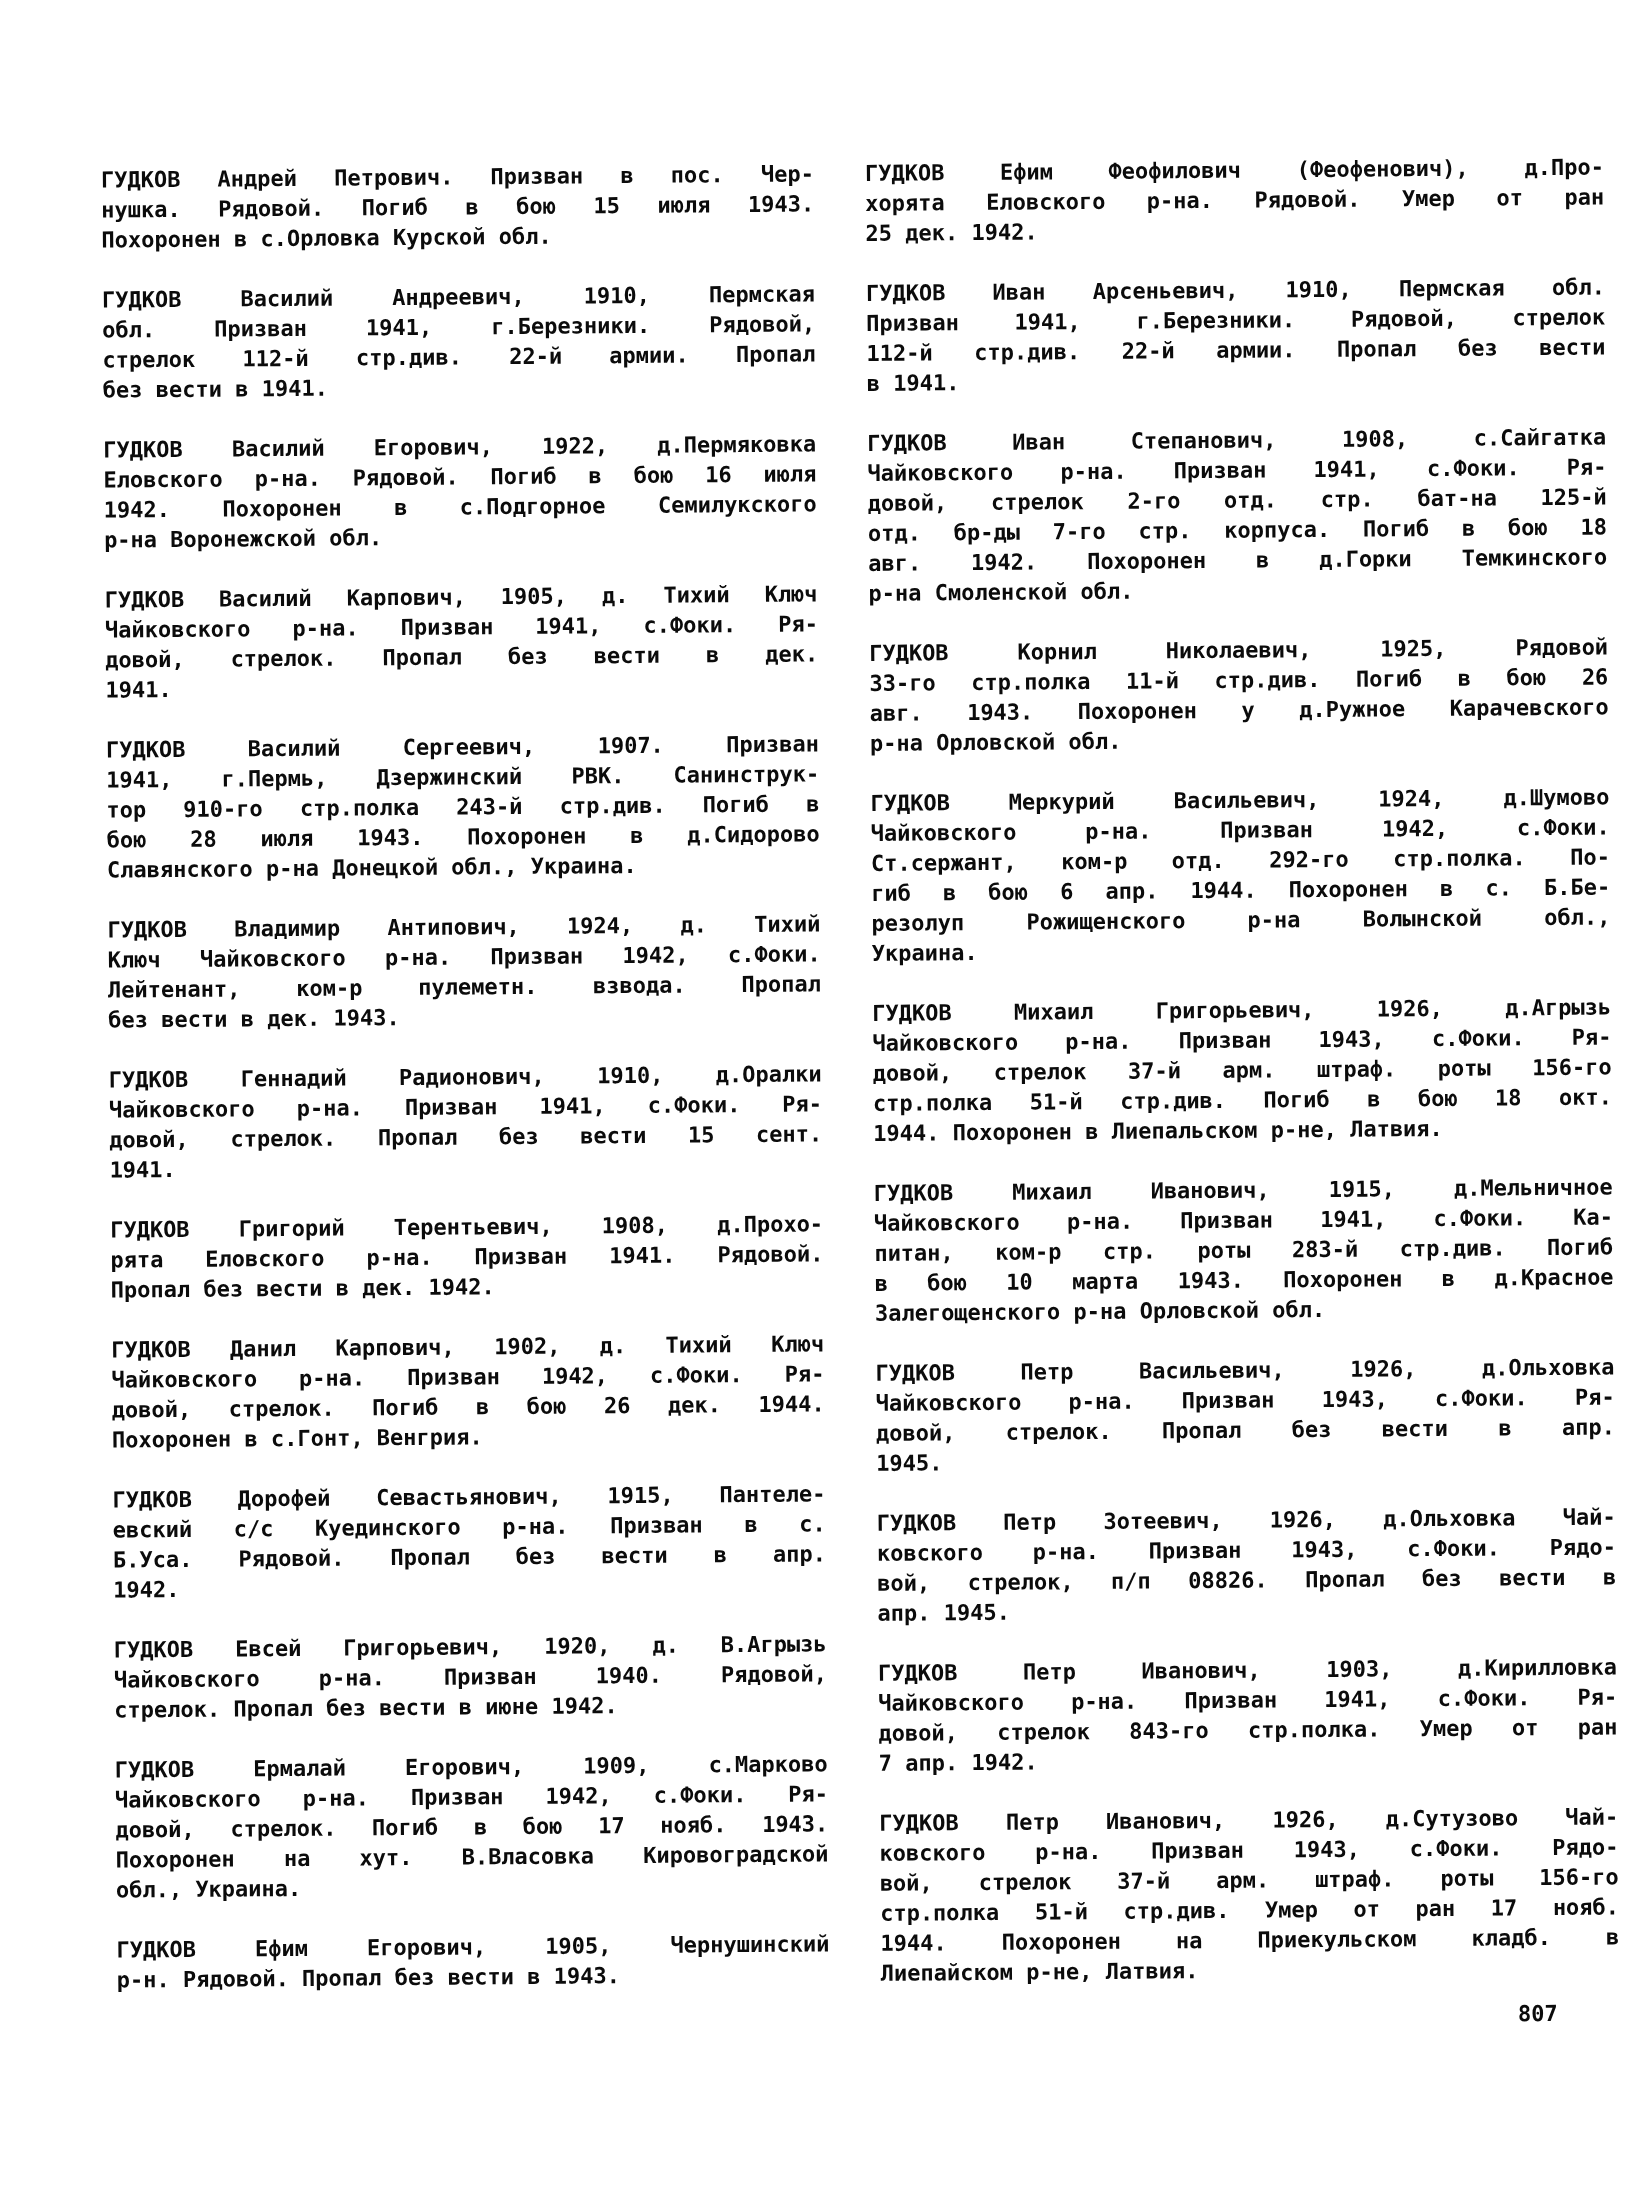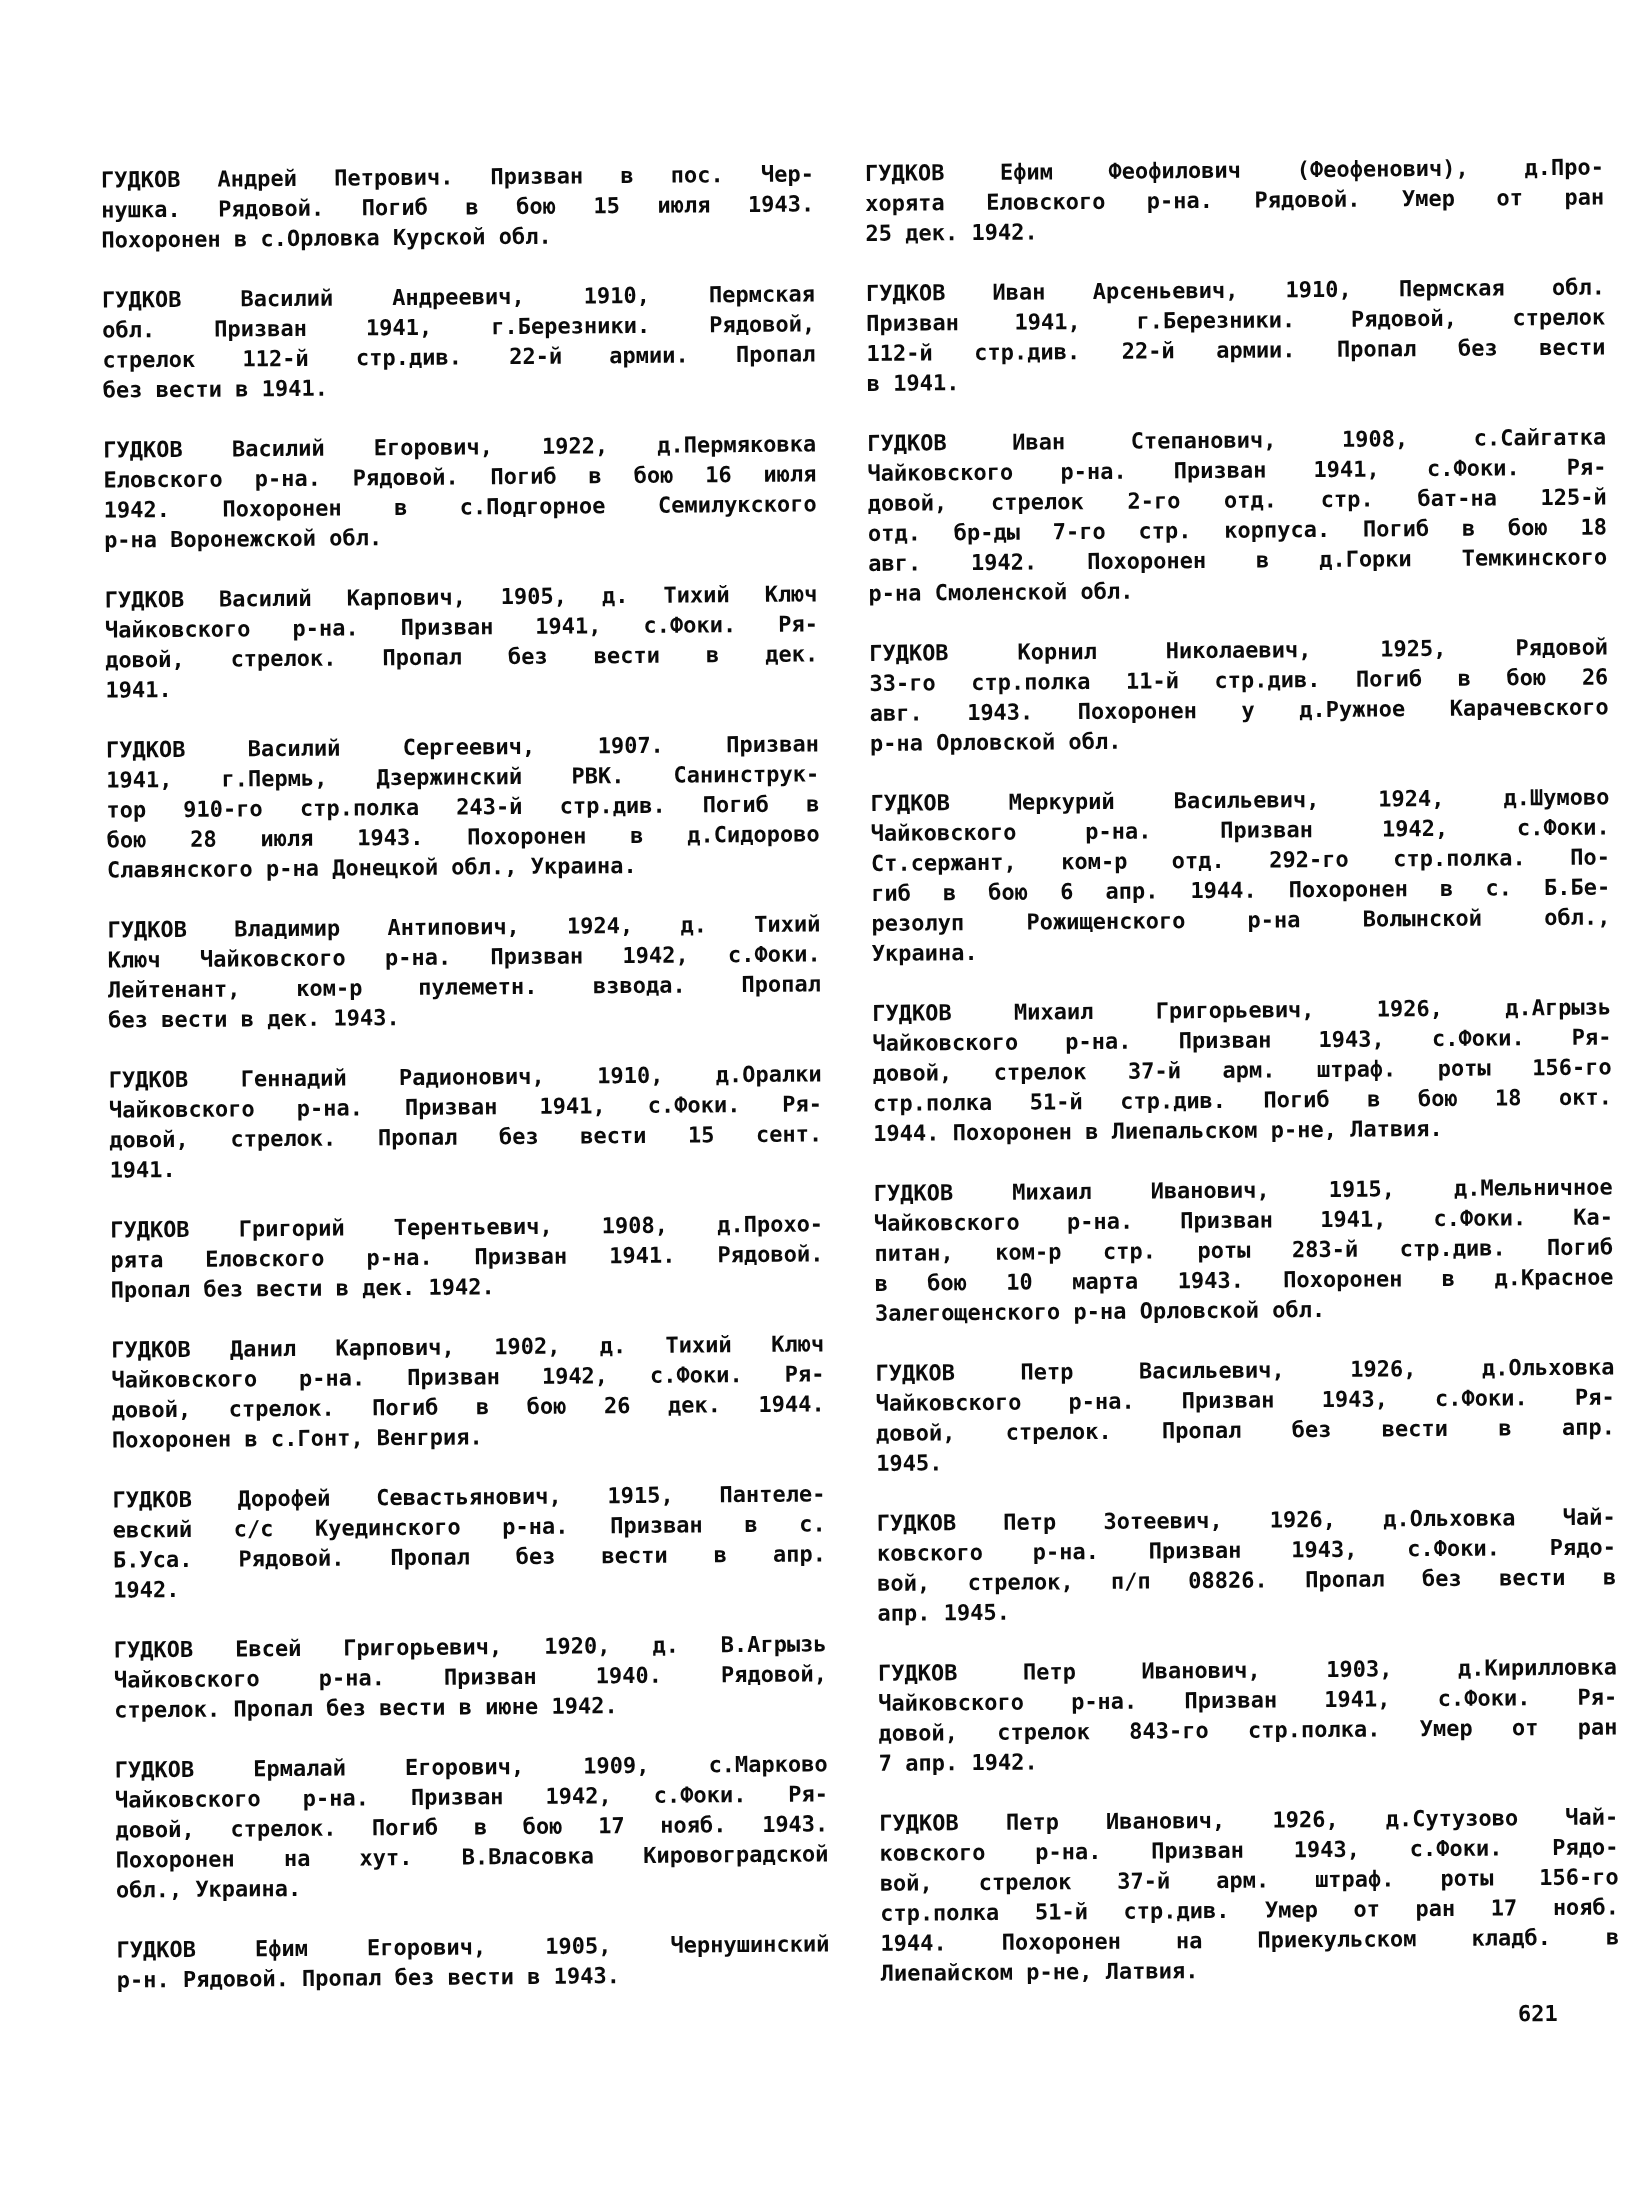--- a/index.html
+++ b/index.html
@@ -204,16 +204,16 @@
         </div>
         <div class="entry">
           <div class="line">ГУДКОВ Петр Иванович, 1926, д.Сутузово Чай-</div>
           <div class="line">ковского р-на. Призван 1943, с.Фоки. Рядо-</div>
           <div class="line">вой, стрелок 37-й арм. штраф. роты 156-го</div>
           <div class="line">стр.полка 51-й стр.див. Умер от ран 17 нояб.</div>
           <div class="line">1944. Похоронен на Приекульском кладб. в</div>
           <div class="line last">Лиепайском р-не, Латвия.</div>
         </div>
       </div>
-    <div class="page-number">621</div>
+    <div class="page-number">807</div>
   </div>
 </div>
 
 
 </body></html>

